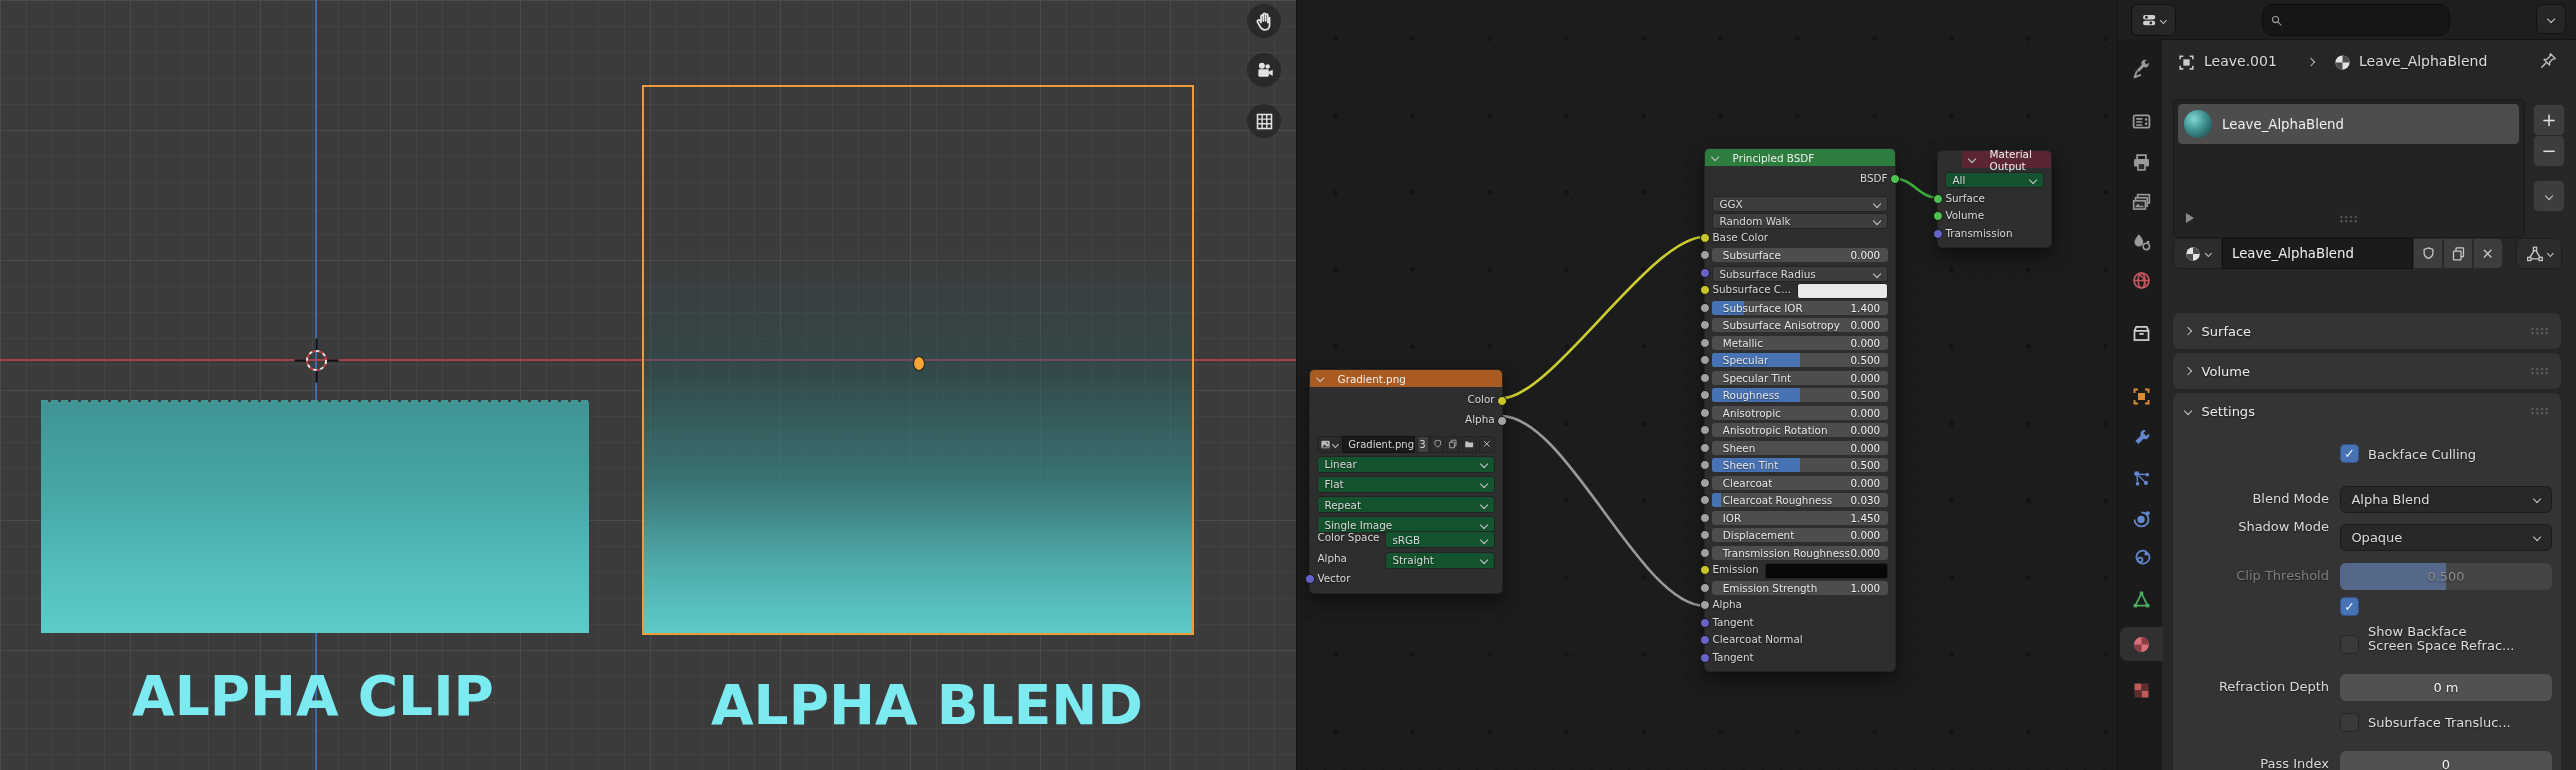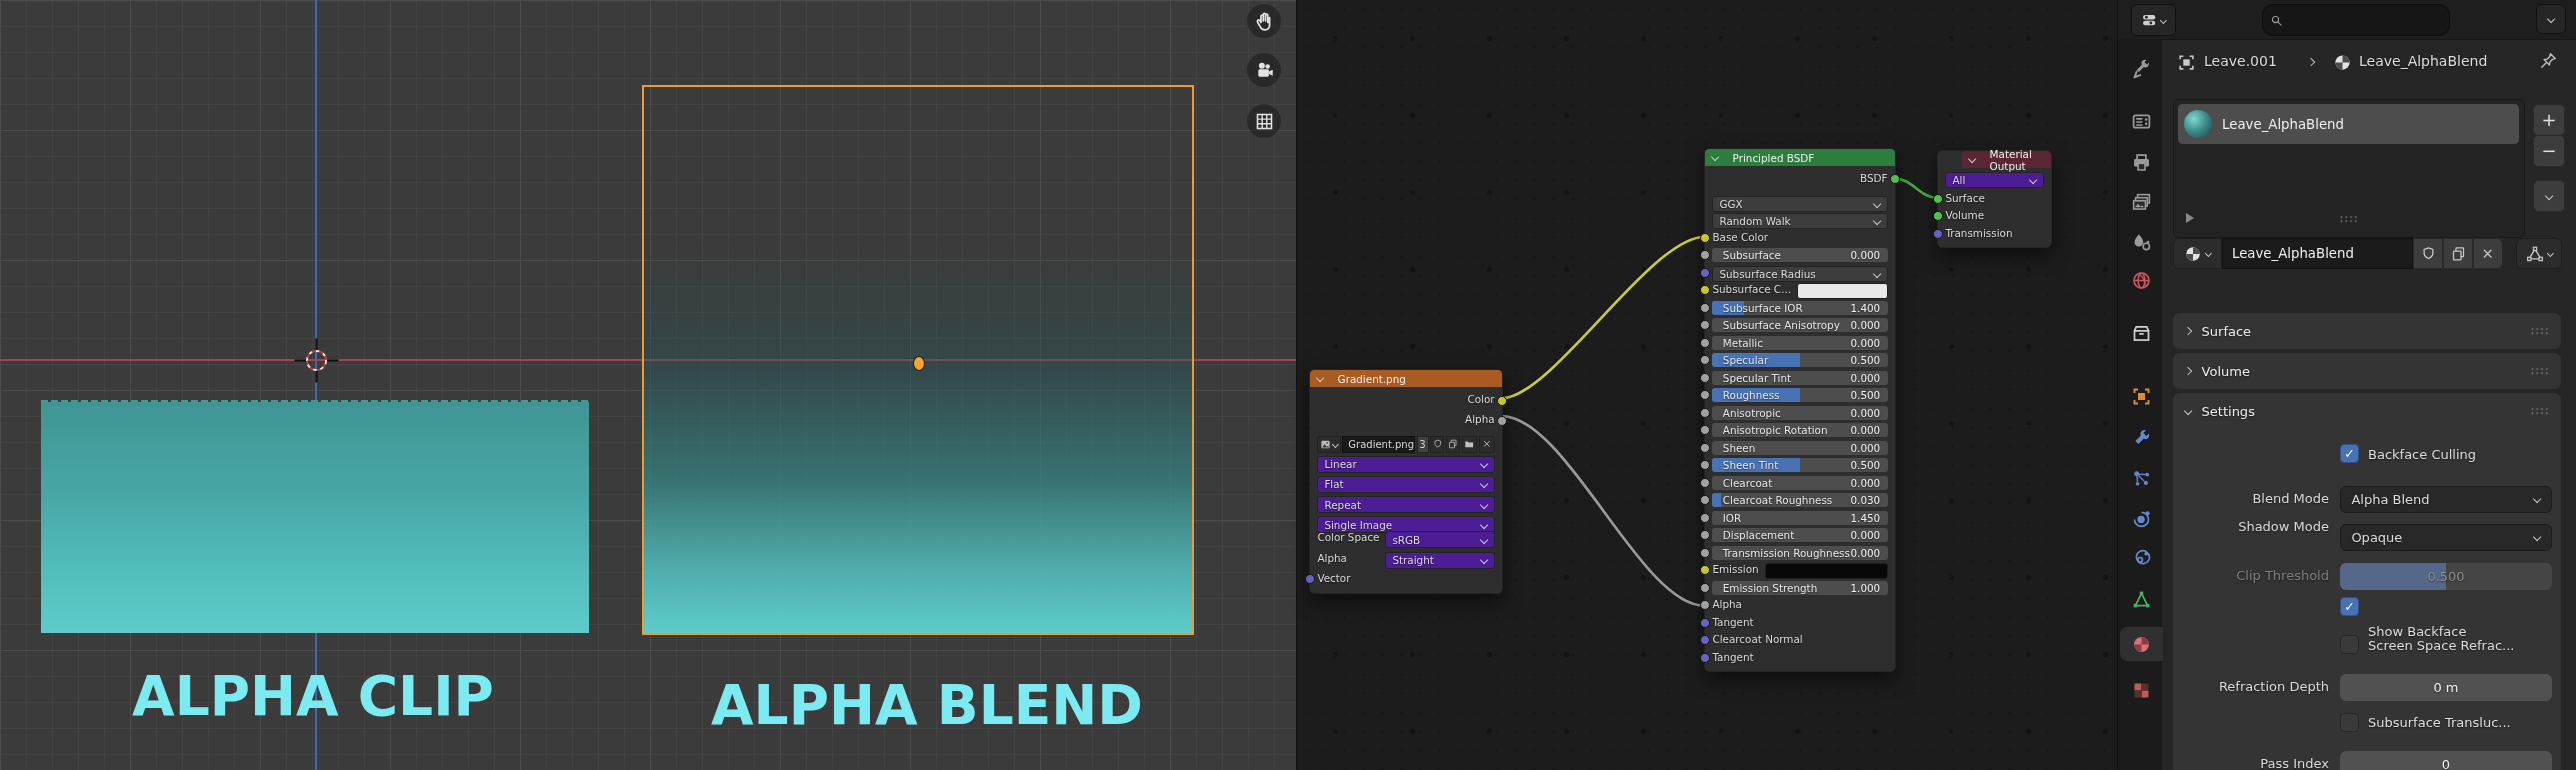--- a/index.html
+++ b/index.html
@@ -49,21 +49,21 @@
   .nrow{position:relative;height:14px;margin:0 7.4px 3.5px 7.4px;display:flex;align-items:flex-start;}
   .node-img .nrow{height:15px;margin-bottom:5.2px;}
   .nrow:last-child{margin-bottom:0;}
   .socket{position:absolute;width:8.1px;height:8.1px;border-radius:50%;border:1.1px solid #141414;
     top:50%;transform:translateY(-50%);z-index:3;}
   .socket.in{left:-12px;} .socket.out{right:-12px;}
   .sk-yellow{background:#c7c729;} .sk-gray{background:#a1a1a1;}
   .sk-purple{background:#6a63c7;} .sk-green{background:#4fc14f;} .sk-blue{background:#6363c7;}
   .rowlab{color:#d9d9d9;text-shadow:0 0.7px 1.5px rgba(0,0,0,.55);}
   .rowlab.right{margin-left:auto;}
-  .wdrop{flex:1;height:100%;background:#4c1d95;border:0.7px solid #232323;border-radius:3px;
+  .wdrop{flex:1;height:100%;background:#14532d;border:0.7px solid #232323;border-radius:3px;
     display:flex;align-items:center;padding:0 6px;color:#dcdcdc;text-shadow:0 0.7px 1.5px rgba(0,0,0,.55);}
   .node-bsdf .wdrop{background:#3d3d3d;}
   .wdrop .chev{margin-left:auto;}
   .wslider{flex:1;height:100%;background:#4d4d4d;border-radius:3px;position:relative;overflow:hidden;
     display:flex;align-items:center;}
   .wslider .fill{position:absolute;left:0;top:0;bottom:0;background:#4772b3;}
   .wslider .lab{position:relative;z-index:2;padding-left:10.4px;color:#e8e8e8;text-shadow:0 0.7px 1.5px rgba(0,0,0,.55);}
   .wslider .val{position:relative;z-index:2;margin-left:auto;padding-right:7.4px;color:#f2f2f2;text-shadow:0 0.7px 1.5px rgba(0,0,0,.55);}
   .swatch{flex:1;height:100%;border-radius:3px;border:0.7px solid #1f1f1f;margin-left:6px;}
   .leftlab{color:#d9d9d9;text-shadow:0 0.7px 1.5px rgba(0,0,0,.55);white-space:nowrap;}

